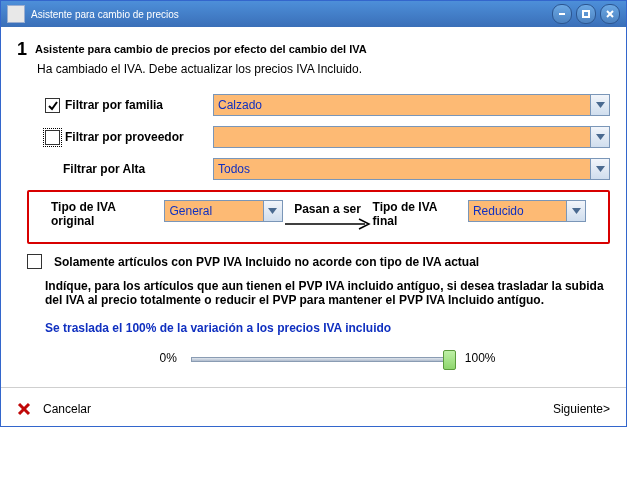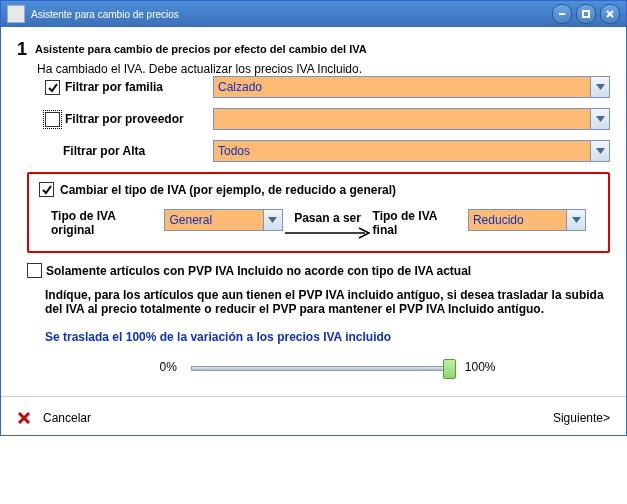--- a/index.html
+++ b/index.html
@@ -6,42 +6,42 @@
   .window{width:627px;box-sizing:border-box;border:1px solid #3366cc;background:#fff}
   .titlebar{background:linear-gradient(#4d8fd9,#3a6fb8);color:#fff;height:26px;display:flex;align-items:center;padding:0 6px;font-weight:normal;font-size:10px}
   .titlebar .icon{width:16px;height:16px;background:#e8e8e8;border:1px solid #9aaed0;margin-right:6px;display:inline-block}
   .titlebar .spacer{flex:1}
   .win-btn{width:18px;height:18px;border-radius:9px;background:linear-gradient(#6ba8e4,#4c82c1);border:1px solid #2c5690;margin-left:4px;display:flex;align-items:center;justify-content:center;cursor:pointer}
   .win-btn svg{stroke:#fff;stroke-width:2}
   .body{padding:12px 16px 6px 16px}
   .step-head{display:flex;align-items:flex-start;gap:8px;margin-bottom:2px}
   .step-num{font-size:18px;font-weight:bold}
   .step-title{font-size:11px;font-weight:bold;line-height:20px}
-  .subtitle{margin-left:20px;}
+  .subtitle{margin-left:20px;margin-bottom:18px}
   .filters{margin-left:28px}
   .row{display:flex;align-items:center;margin-bottom:10px}
   .row label{flex:0 0 168px;font-weight:bold;display:flex;align-items:center;gap:5px}
   .row label.plain{font-weight:bold}
   .row .field{flex:1}
   .chk{width:13px;height:13px;border:1px solid #333;display:inline-flex;align-items:center;justify-content:center;background:#fff;cursor:pointer}
   .chk.outlined{outline:1px dotted #000;outline-offset:1px}
   .chk svg{stroke:#000;stroke-width:2;fill:none}
   .select{height:20px;border:1px solid #7a96b8;display:flex;align-items:center;background:#fdba74;cursor:pointer}
   .select .val{flex:1;padding:0 4px;color:#1030c0}
   .select .btn{width:18px;height:100%;display:flex;align-items:center;justify-content:center;border-left:1px solid #7a96b8;background:linear-gradient(#f2f5fa,#d0deee)}
   .select .btn svg{fill:#4a6a90}
   .red-frame{border:2px solid #d80000;border-radius:2px;margin:4px 0 10px -18px;padding:8px 10px 12px 10px}
   .red-head{display:flex;align-items:center;gap:6px;font-weight:bold;margin-bottom:12px}
   .iva-grid{display:flex;align-items:flex-start;justify-content:space-between;padding:0 12px}
   .iva-col{display:flex;flex-direction:row;gap:6px}
   .iva-label{font-weight:bold}
   .sel-narrow{width:120px}
   .mid{display:flex;flex-direction:column;align-items:center;gap:2px;padding-top:2px;font-weight:bold}
   .mid svg{stroke:#000;stroke-width:1.5;fill:none}
-  .only-row{display:flex;align-items:center;gap:4px;margin:0 0 10px -18px;font-weight:bold}
+  .only-row{display:flex;align-items:center;gap:12px;margin:0 0 10px -18px;font-weight:bold}
   .explain{font-weight:bold;margin:0 0 14px 0}
   .explain2{font-weight:bold;color:#1030c0;text-align:left;margin-bottom:14px}
   .slider-row{display:flex;align-items:center;gap:14px;justify-content:center;margin-bottom:6px}
   .slider-track{position:relative;width:260px;height:18px}
   .slider-line{position:absolute;left:0;right:0;top:8px;height:3px;background:linear-gradient(#dfe5ed,#b0bccd);border:1px solid #8a9cb3}
   .slider-thumb{position:absolute;right:-5px;top:1px;width:11px;height:18px;background:linear-gradient(#bef0a6,#8ed66d);border:1px solid #5a9a3c;border-radius:2px;cursor:pointer}
   hr.sep{border:none;border-top:1px solid #cfcfcf;margin:8px 0}
   .footer{display:flex;align-items:center;justify-content:space-between;padding:6px 16px 10px 16px}
   .btn-cancel{display:flex;align-items:center;gap:12px;cursor:pointer}
   .btn-cancel svg{stroke:#c00808;stroke-width:3;fill:none}
@@ -132,28 +132,20 @@
             <span class="btn">
                 <svg width="9" height="6">
                   <polygon points="0,0 9,0 4.5,6"></polygon>
                 </svg>
               </span>
           </div>
         </div>
       </div>
 
       <div class="red-frame">
-        <div class="red-head">
-          <span class="chk">
-              <svg width="11" height="11">
-                <polyline points="2,6 5,9 10,2"></polyline>
-              </svg>
-            </span>
-          <span>Cambiar el tipo de IVA (por ejemplo, de reducido a general)</span>
-        </div>
         <div class="iva-grid">
           <div class="iva-col">
             <span class="iva-label">Tipo de IVA original</span>
             <div class="select sel-narrow">
               <span class="val">General</span>
               <span class="btn">
                   <svg width="9" height="6">
                     <polygon points="0,0 9,0 4.5,6"></polygon>
                   </svg>
                 </span>

